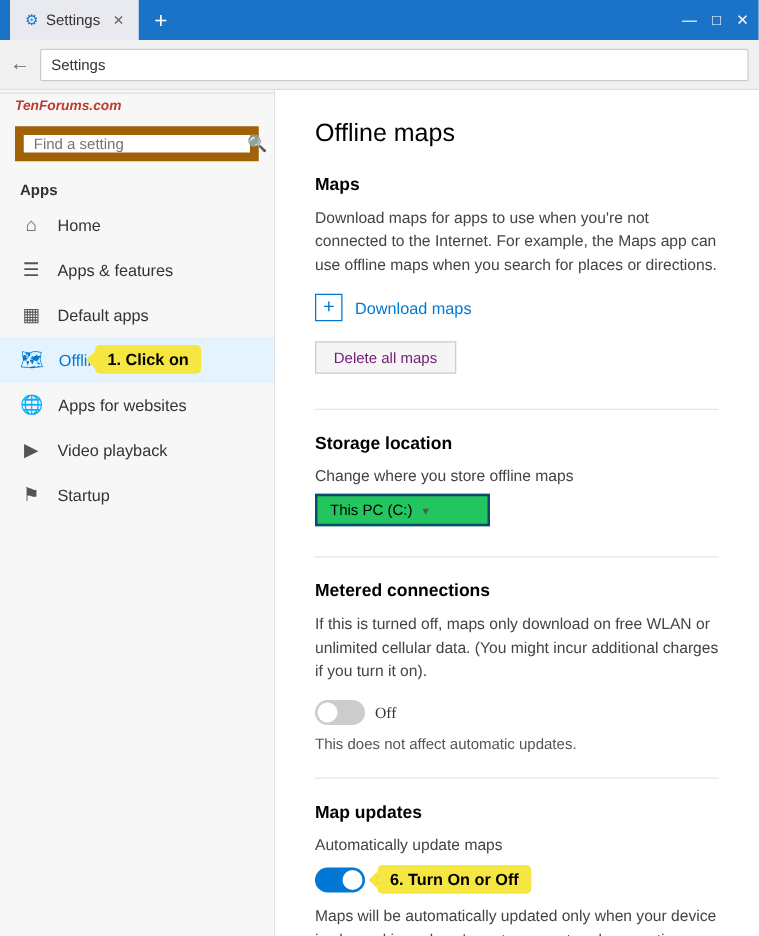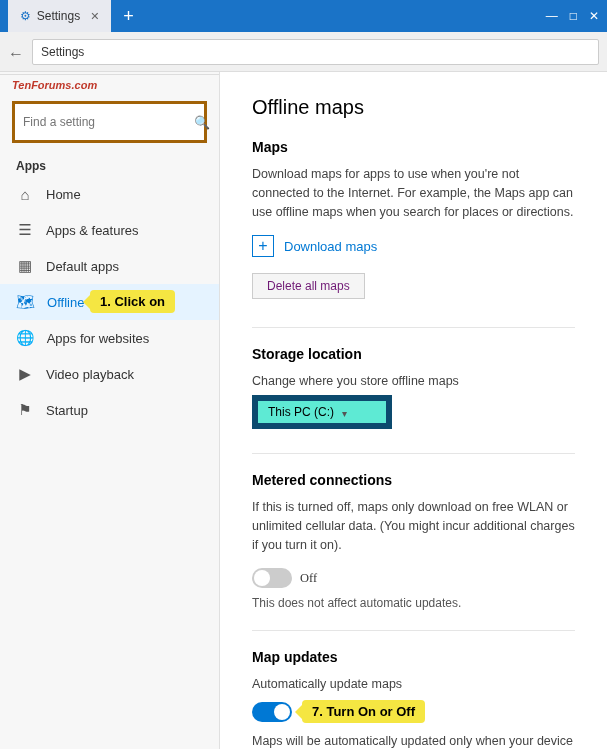--- a/index.html
+++ b/index.html
@@ -30,21 +30,21 @@
       flex: 1; background: #fff; border: 1px solid #ccc; border-radius: 2px; height: 26px; padding: 0 8px; font-size: 12px; color: #333;
     }
 
     
     .main { display: flex; flex: 1; overflow: hidden; }
 
     
     .sidebar { width: 220px; background: #f7f7f7; border-right: 1px solid #e0e0e0; display: flex; flex-direction: column; overflow-y: auto; }
 
     .sidebar-search {
-      margin: 8px 12px; display: flex; align-items: center; background: #fff; border: 3px solid #a16207; height: 42px;
+      margin: 8px 12px; display: flex; align-items: flex-end; background: #fff; border: 7px solid #a16207; height: 28px;
     }
     .sidebar-search input { flex: 1; border: none; outline: none; font-size: 12px; padding: 0 8px; background: transparent; }
     .sidebar-search .search-icon { color: #666; font-size: 13px; padding: 0 8px; }
 
     .sidebar-section-title { padding: 8px 16px 4px 16px; font-size: 12px; font-weight: 600; color: #333; }
 
     .sidebar-item {
       display: flex; align-items: center; padding: 9px 16px; cursor: pointer; color: #333; font-size: 13px;
     }
     .sidebar-item.active { background: #e5f3ff; color: #0078d4; }
@@ -72,21 +72,21 @@
       margin-right: 10px; font-size: 16px; color: #0078d4;
     }
 
     .delete-btn {
       border: 1px solid #ccc; background: #f5f5f5; padding: 5px 14px; font-size: 12px; color: #701a75; cursor: pointer; margin-bottom: 24px;
     }
 
     .divider { border: none; border-top: 1px solid #e5e5e5; margin: 4px 0 18px 0; }
 
     .storage-dropdown {
-      display: flex; align-items: flex-end; border: 6px solid #0c4a6e; background: #5eead4; padding: 4px 10px; font-size: 12px;
+      display: flex; align-items: flex-end; border: 2px solid #0c4a6e; background: #22c55e; padding: 4px 10px; font-size: 12px;
       cursor: pointer; min-width: 140px; width: fit-content; margin-bottom: 24px;
     }
     .storage-dropdown .chevron { margin-left: 8px; font-size: 10px; color: #555; }
 
     
     .toggle-container { display: flex; align-items: center; margin: 8px 0; }
     .toggle {
       width: 40px; height: 20px; border-radius: 10px; position: relative; cursor: pointer; margin-right: 8px;
     }
     .toggle.off { background: #ccc; }
@@ -171,21 +171,21 @@
         <span>Apps &amp; features</span>
       </div>
       <div class="sidebar-item">
         <span class="item-icon">▦</span>
         <span>Default apps</span>
       </div>
       <div class="sidebar-item active" style="position:relative;">
         <span class="item-icon">🗺</span>
         <span>Offline maps</span>
 
-        <div class="callout callout-1" style="position:absolute; left:90px; top:6px;">1. Click on</div>
+        <div class="callout callout-1" style="position:absolute; left:76px; top:6px;">1. Click on</div>
       </div>
       <div class="sidebar-item">
         <span class="item-icon">🌐</span>
         <span>Apps for websites</span>
       </div>
       <div class="sidebar-item">
         <span class="item-icon">▶</span>
         <span>Video playback</span>
       </div>
       <div class="sidebar-item">
@@ -239,21 +239,21 @@
       <div class="map-updates-section">
         <h2 class="section-title">Map updates</h2>
         <p class="description" style="margin-bottom:8px;">Automatically update maps</p>
 
         <div class="toggle-container" style="position:relative;">
           <div class="toggle on">
             <div class="toggle-knob"></div>
           </div>
           <span class="toggle-label">On</span>
 
-          <div class="callout callout-2" style="position:absolute; left:50px; top:-2px;">7. Turn On or Off</div>
+          <div class="callout callout-2" style="position:absolute; left:50px; top:-2px;">6. Turn On or Off</div>
         </div>
 
         <p class="description" style="margin-top:10px;">Maps will be automatically updated only when your device is plugged in and you're not on a metered connection.</p>
 
       </div>
     </div>
   </div>
 </div>
 
 </body></html>

